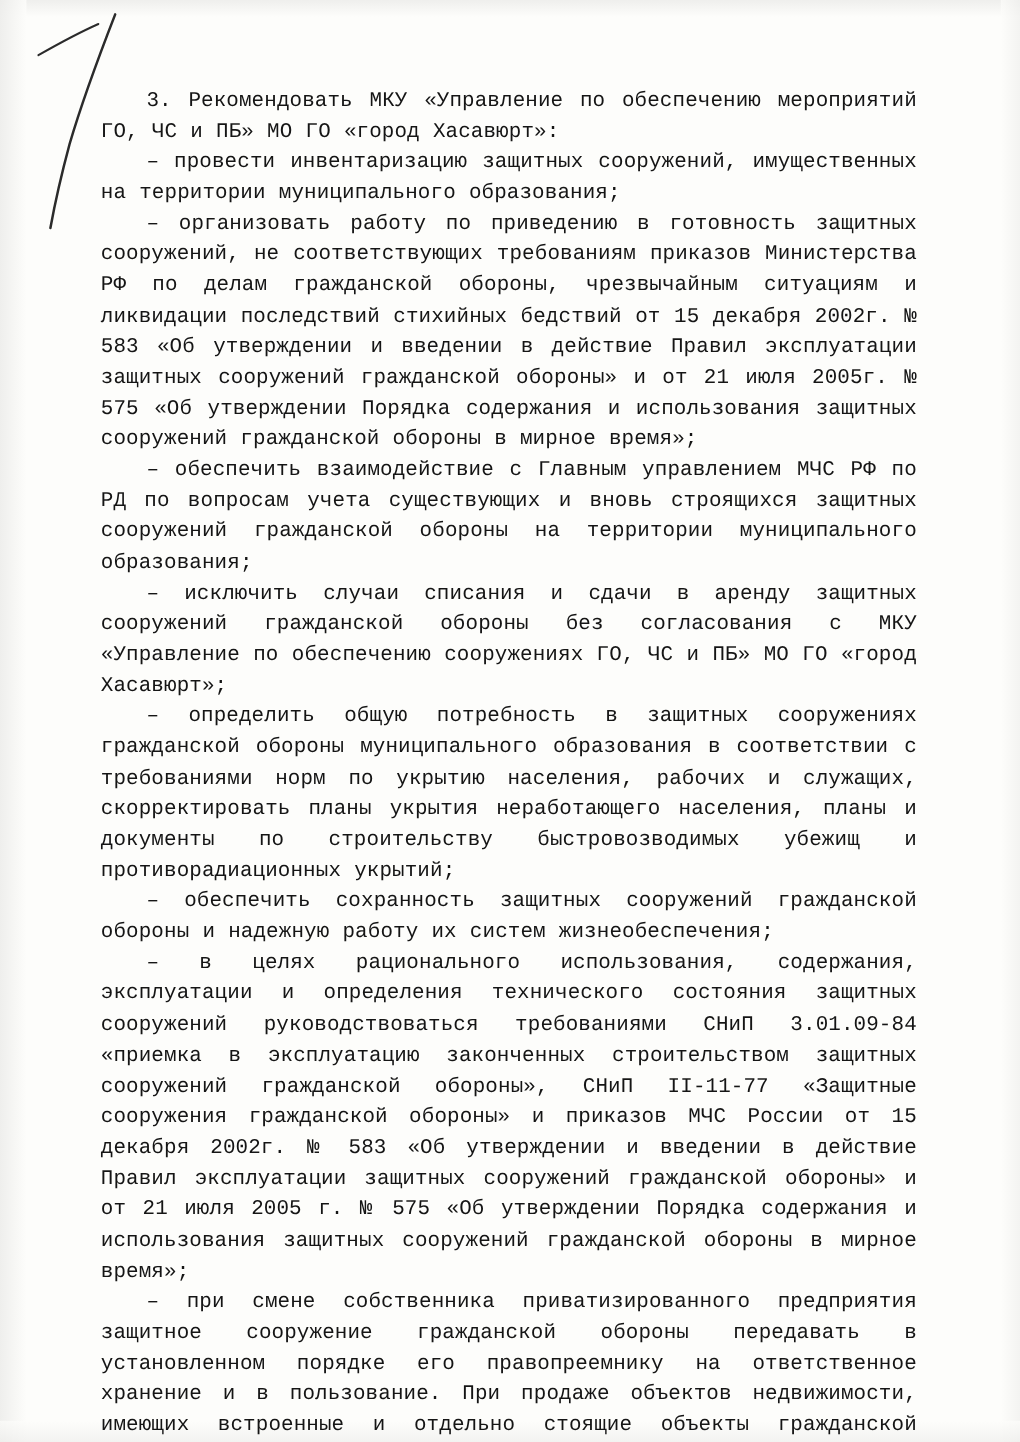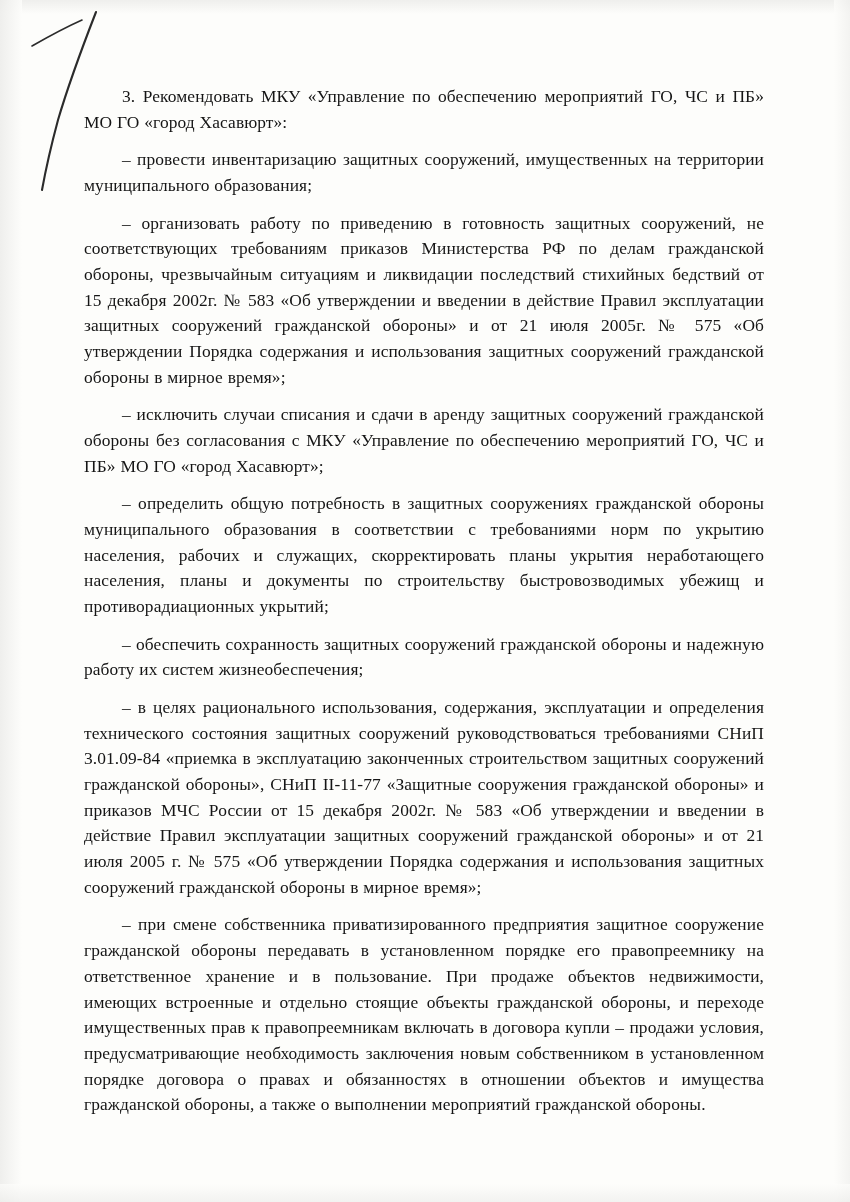--- a/index.html
+++ b/index.html
@@ -72,23 +72,24 @@
     top: 72px;
     width: 680px;
     font-size: 17.4px;
     line-height: 1.475;
     text-align: justify;
     text-justify: inter-word;
     color: #151515;
   }
 
   p.para {
-    margin: 12px 0 0 0;
+    margin: 0 0 0 0;
     text-indent: 38px;
     hyphens: none;
+    font-family: Liberation Mono, monospace;
   }
 
   p.para.dash {
     text-indent: 38px;
   }
 
   
   .doc-body p {
     letter-spacing: .1px;
     word-spacing: .4px;
@@ -106,20 +107,21 @@
 
   <svg class="pen-stroke" viewBox="0 0 90 190" xmlns="http://www.w3.org/2000/svg">
     <path d="M72 4 C58 40, 44 78, 34 112 C27 138, 22 160, 18 182" stroke="#2b2b2b" stroke-width="2.1" fill="none" stroke-linecap="round"></path>
     <path d="M8 38 C22 30, 40 20, 58 12" stroke="#2b2b2b" stroke-width="1.6" fill="none" stroke-linecap="round"></path>
   </svg>
 
   <div class="doc-body">
     <p class="para">3. Рекомендовать МКУ «Управление по обеспечению мероприятий ГО, ЧС и ПБ» МО ГО «город Хасавюрт»:</p>
     <p class="para dash">– провести инвентаризацию защитных сооружений, имущественных на территории муниципального образования;</p>
     <p class="para dash">– организовать работу по приведению в готовность защитных сооружений, не соответствующих требованиям приказов Министерства РФ по делам гражданской обороны, чрезвычайным ситуациям и ликвидации последствий стихийных бедствий от 15 декабря 2002г. № 583 «Об утверждении и введении в действие Правил эксплуатации защитных сооружений гражданской обороны» и от 21 июля 2005г. № 575 «Об утверждении Порядка содержания и использования защитных сооружений гражданской обороны в мирное время»;</p>
-    <p class="para dash">– исключить случаи списания и сдачи в аренду защитных сооружений гражданской обороны без согласования с МКУ «Управление по обеспечению мероприятий ГО, ЧС и ПБ» МО ГО «город Хасавюрт»;</p>
+    <p class="para dash">– обеспечить взаимодействие с Главным управлением МЧС РФ по РД по вопросам учета существующих и вновь строящихся защитных сооружений гражданской обороны на территории муниципального образования;</p>
+    <p class="para dash">– исключить случаи списания и сдачи в аренду защитных сооружений гражданской обороны без согласования с МКУ «Управление по обеспечению сооружениях ГО, ЧС и ПБ» МО ГО «город Хасавюрт»;</p>
     <p class="para dash">– определить общую потребность в защитных сооружениях гражданской обороны муниципального образования в соответствии с требованиями норм по укрытию населения, рабочих и служащих, скорректировать планы укрытия неработающего населения, планы и документы по строительству быстровозводимых убежищ и противорадиационных укрытий;</p>
     <p class="para dash">– обеспечить сохранность защитных сооружений гражданской обороны и надежную работу их систем жизнеобеспечения;</p>
     <p class="para dash">– в целях рационального использования, содержания, эксплуатации и определения технического состояния защитных сооружений руководствоваться требованиями СНиП 3.01.09-84 «приемка в эксплуатацию законченных строительством защитных сооружений гражданской обороны», СНиП II-11-77 «Защитные сооружения гражданской обороны» и приказов МЧС России от 15 декабря 2002г. № 583 «Об утверждении и введении в действие Правил эксплуатации защитных сооружений гражданской обороны» и от 21 июля 2005 г. № 575 «Об утверждении Порядка содержания и использования защитных сооружений гражданской обороны в мирное время»;</p>
     <p class="para dash">– при смене собственника приватизированного предприятия защитное сооружение гражданской обороны передавать в установленном порядке его правопреемнику на ответственное хранение и в пользование. При продаже объектов недвижимости, имеющих встроенные и отдельно стоящие объекты гражданской обороны, и переходе имущественных прав к правопреемникам включать в договора купли – продажи условия, предусматривающие необходимость заключения новым собственником в установленном порядке договора о правах и обязанностях в отношении объектов и имущества гражданской обороны, а также о выполнении мероприятий гражданской обороны.</p>
   </div>
 
 </div>
 
 </body></html>

